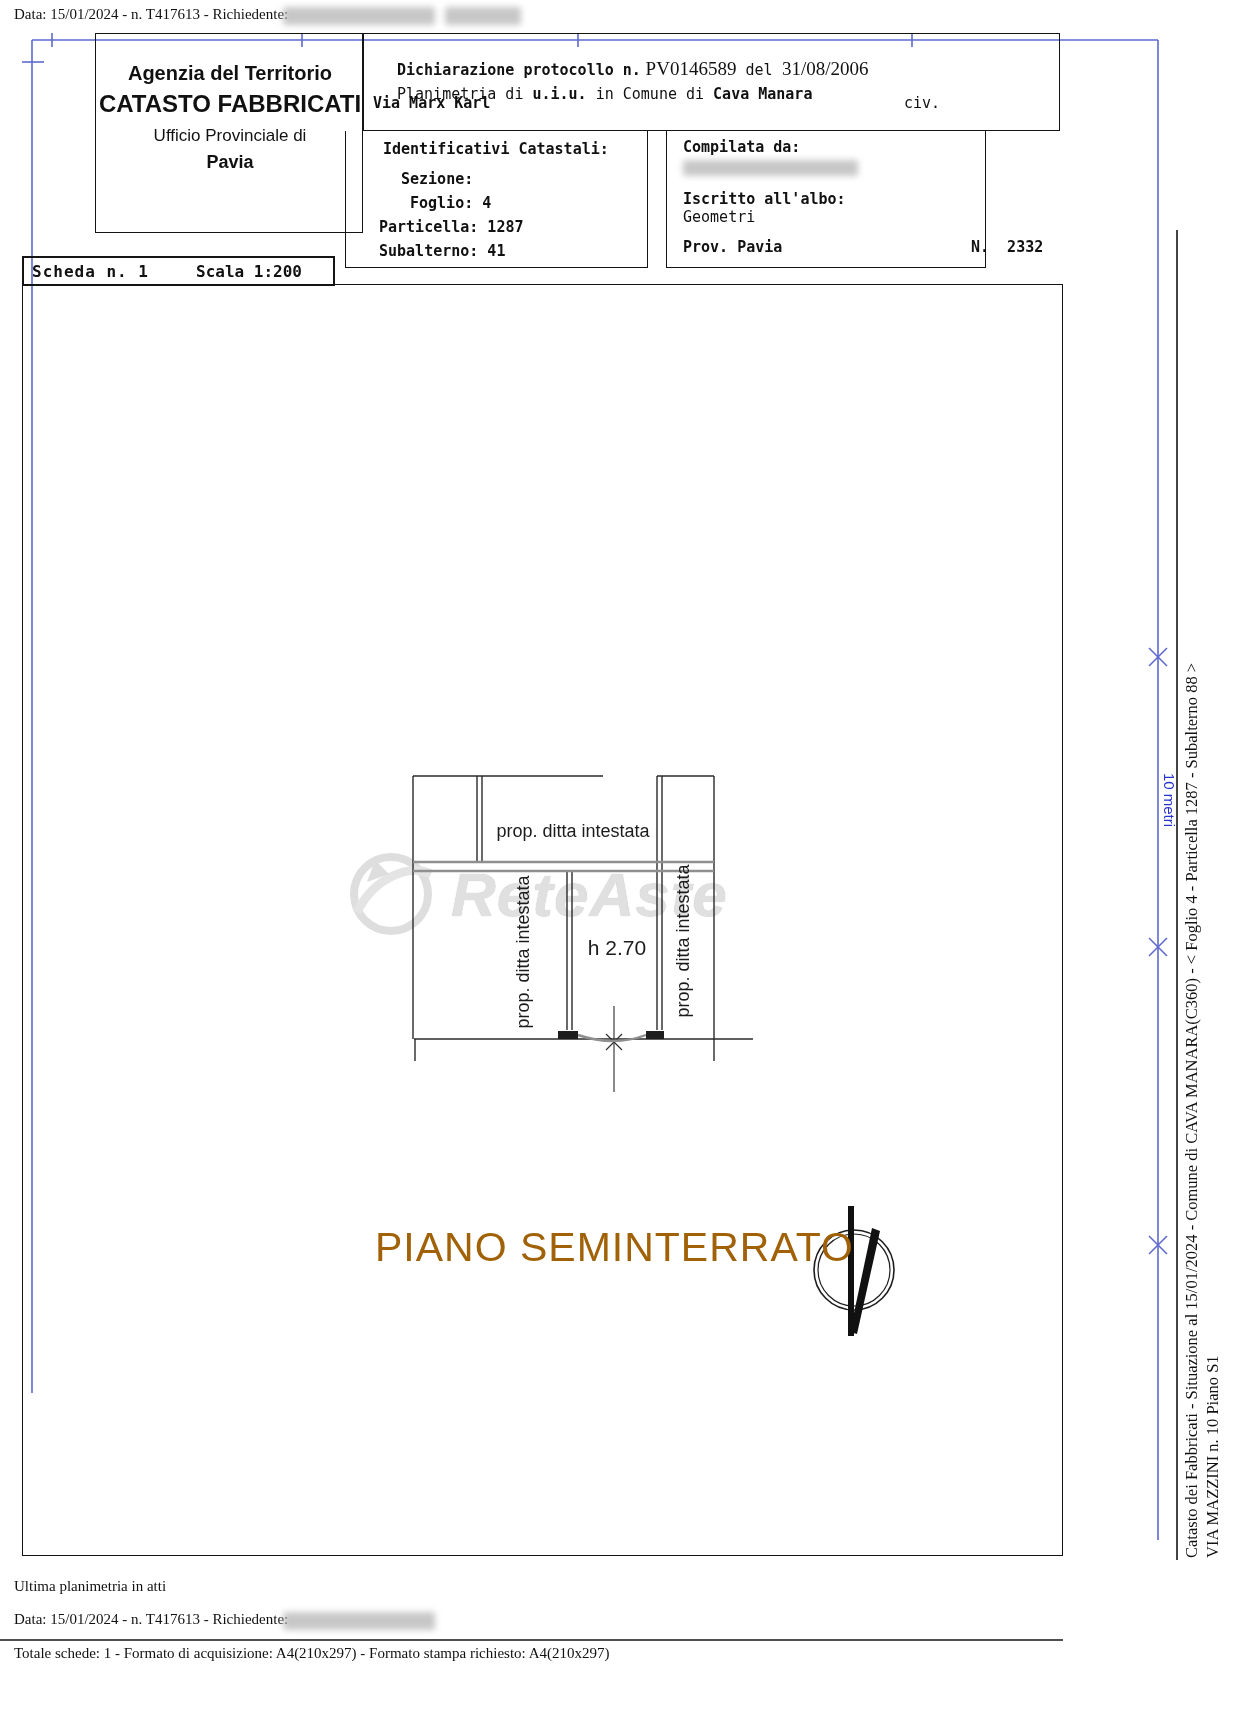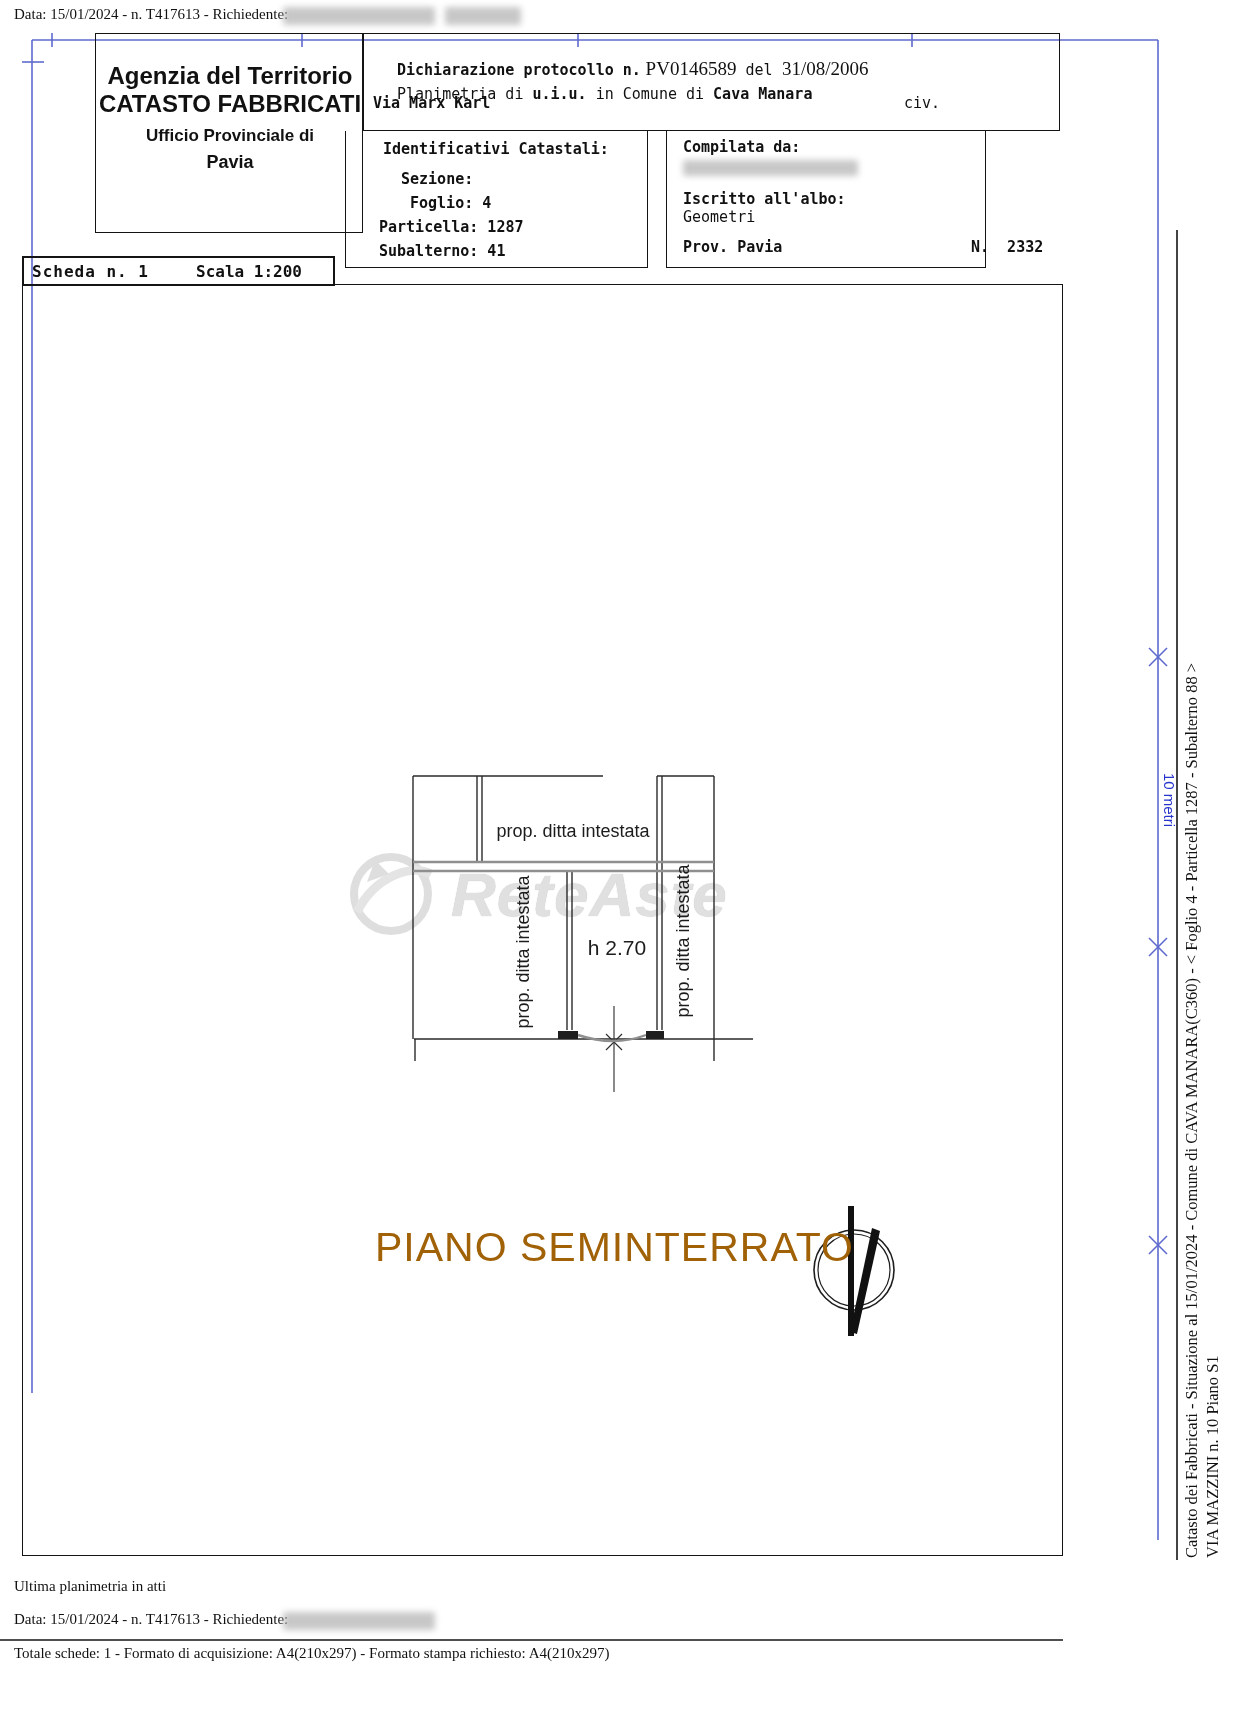--- a/index.html
+++ b/index.html
@@ -59,23 +59,23 @@
       <line x1="1149" y1="1236" x2="1167" y2="1254"></line>
         <line x1="1167" y1="1236" x2="1149" y2="1254"></line>
     </g>
 
     <line x1="1177" y1="230" x2="1177" y2="1560" stroke="#141414" stroke-width="1.6"></line>
 
     <line x1="0" y1="1640" x2="1063" y2="1640" stroke="#141414" stroke-width="1.4"></line>
   </svg>
 
   <div class="box" style="left:95px;top:33px;width:268px;height:200px;">
-    <div class="sans abs" style="left:0;top:28px;width:268px;text-align:center;font-weight:700;font-size:24px;">Agenzia del Territorio</div>
+    <div class="sans abs" style="left:0;top:28px;width:268px;text-align:center;font-weight:700;font-size:20px;">Agenzia del Territorio</div>
     <div class="sans abs" style="left:0;top:56px;width:268px;text-align:center;font-weight:700;font-size:24px;">CATASTO FABBRICATI</div>
-    <div class="sans abs" style="left:0;top:92px;width:268px;text-align:center;font-weight:700;font-size:17px;">Ufficio Provinciale di</div>
+    <div class="sans abs" style="left:0;top:92px;width:268px;text-align:center;font-weight:400;font-size:17px;">Ufficio Provinciale di</div>
     <div class="sans abs" style="left:0;top:118px;width:268px;text-align:center;font-weight:700;font-size:18px;">Pavia</div>
   </div>
 
   <div class="box" style="left:363px;top:33px;width:697px;height:98px;">
     <div class="abs" style="left:9px;top:6px;white-space:pre;">
       <span class="mono-b">Dichiarazione protocollo n.</span><span class="serif" style="font-size:19px;"> <span>PV0146589</span></span><span class="mono"> <span>del</span></span><span class="serif" style="font-size:19px;">  <span>31/08/2006</span></span>
     </div>
     <div class="abs" style="left:9px;top:33px;white-space:pre;">
       <span class="mono">Planimetria di </span><span class="mono-b">u.i.u.</span><span class="mono"> in Comune di </span><span class="mono-b">Cava Manara</span>
     </div>

